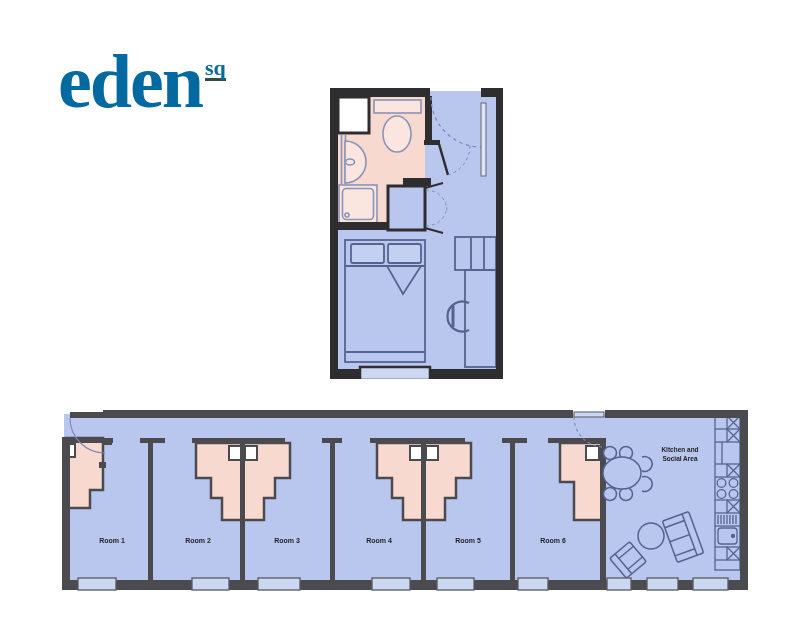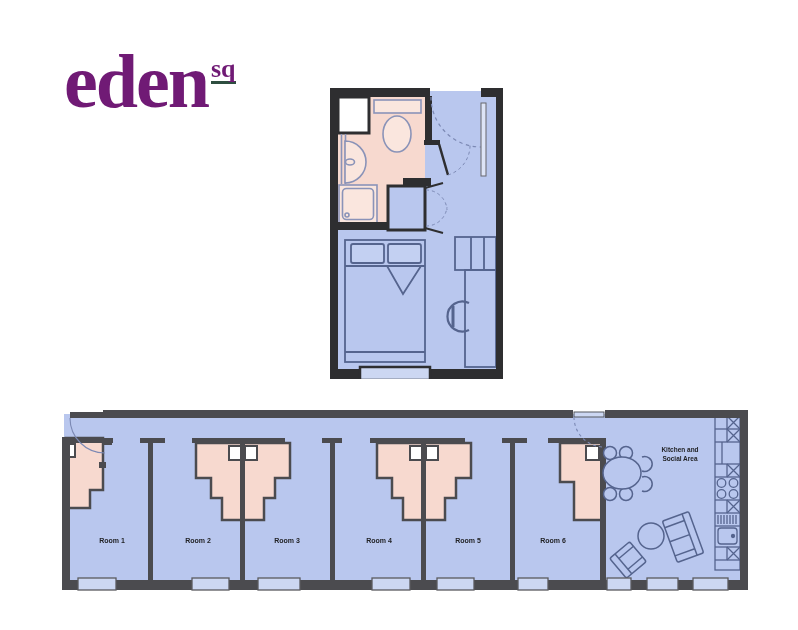--- a/index.html
+++ b/index.html
@@ -4,31 +4,31 @@
 <style>
   html,body{margin:0;padding:0;}
   body{
     width:798px;height:630px;
     background:#ffffff;
     position:relative;
     font-family:"Liberation Sans", sans-serif;
     overflow:hidden;
   }
   .logo{
-    position:absolute;left:64px;top:50px;
+    position:absolute;left:58px;top:50px;
     display:flex;align-items:flex-start;
-    color:#701a75;
+    color:#0369a1;
     font-family:"Liberation Serif", serif;
     font-weight:bold;
   }
   .logo-word{
     font-size:76px;line-height:0.82;letter-spacing:-2px;
   }
   .logo-sup{
-    font-size:26px;line-height:0.78;
+    font-size:22px;line-height:0.78;
     margin-left:3px;margin-top:9px;
     border-bottom:3px solid #2e4e40;
     padding-bottom:2px;letter-spacing:0px;
   }
   .plan{position:absolute;}
   #studio-plan{left:329px;top:87px;}
   #cluster-plan{left:58px;top:410px;}
   svg text{
     font-family:"Liberation Sans", sans-serif;
     fill:#222326;

